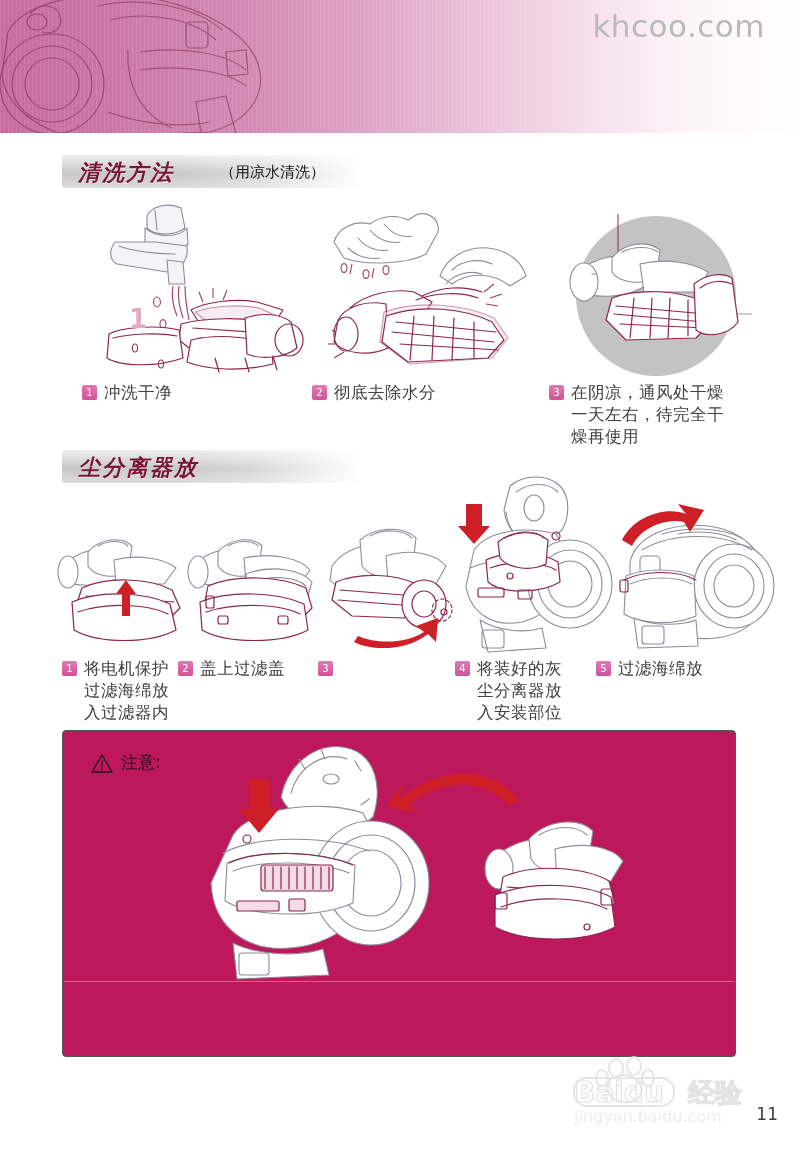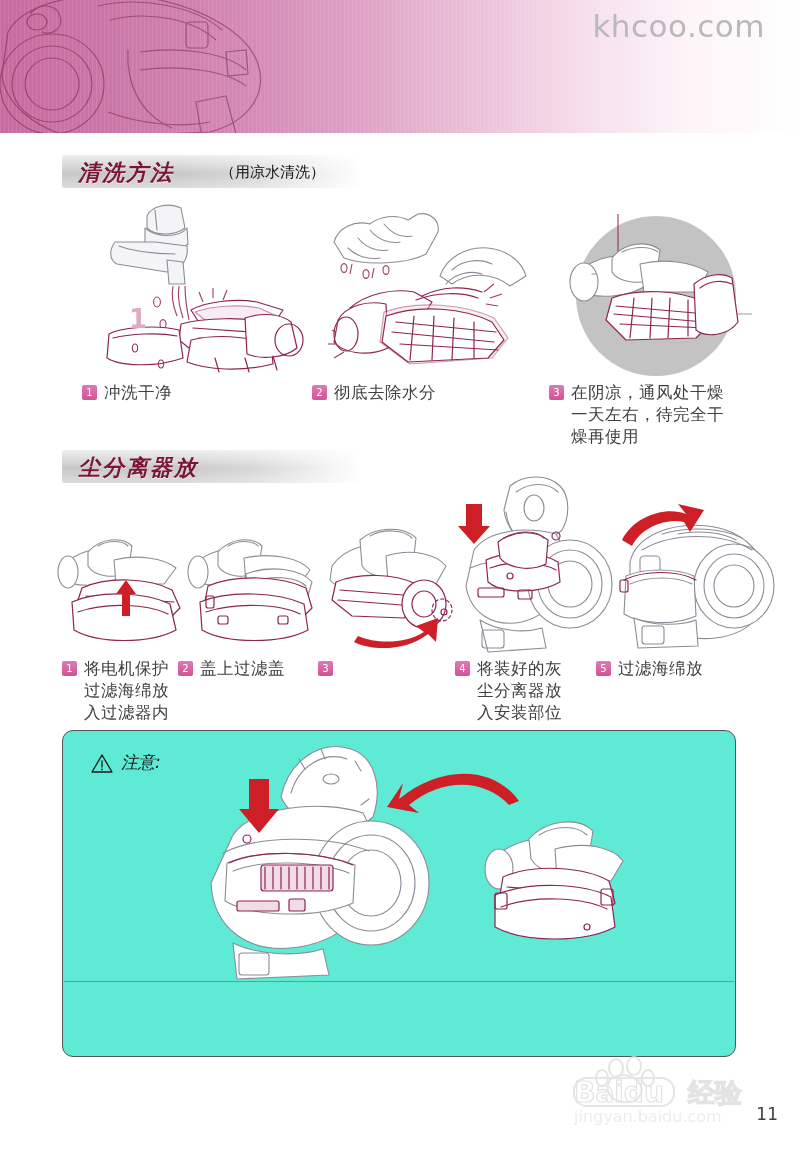--- a/index.html
+++ b/index.html
@@ -69,21 +69,21 @@
   }
   .cap .txt{
     font-size:16.5px;line-height:22px;color:#404040;
     font-family:"DejaVu Sans","Liberation Sans",sans-serif;
     white-space:pre-line;letter-spacing:.5px;
   }
 
   
   .notice{
     position:absolute;left:62px;top:730px;width:672px;height:325px;
-    border:1px solid #555;border-radius:11px;background:#5eead4;font-style:italic;
+    border:1px solid #555;border-radius:4px;background:#be185d;
   }
   .notice-title{
     position:absolute;left:28px;top:20px;display:flex;align-items:center;gap:8px;
   }
   .notice-title .t{font-size:17px;color:#111;font-family:"DejaVu Sans",sans-serif;}
   .notice-rule{
     position:absolute;left:1px;right:1px;top:250px;height:1px;background:#8a8a8a;
   }
   .notice-body{
     position:absolute;left:18px;right:18px;top:262px;

